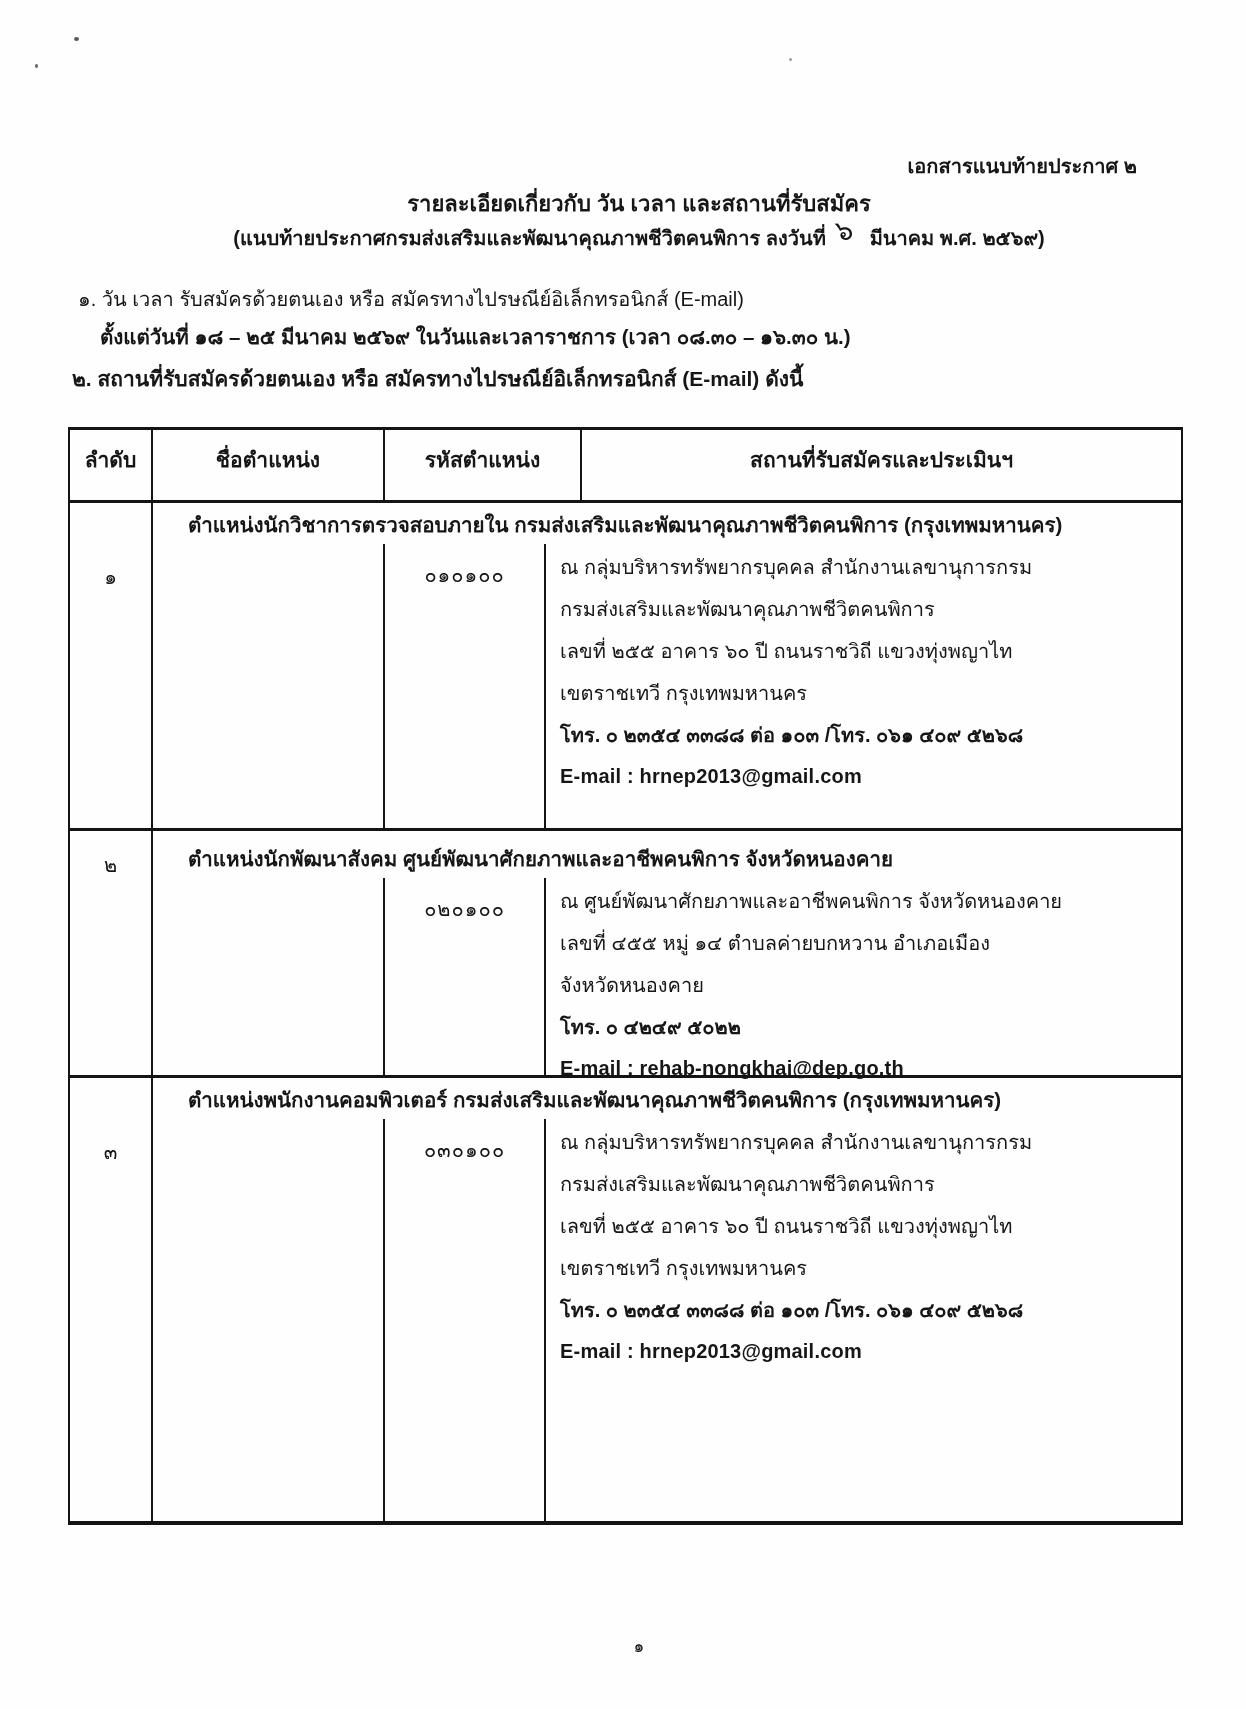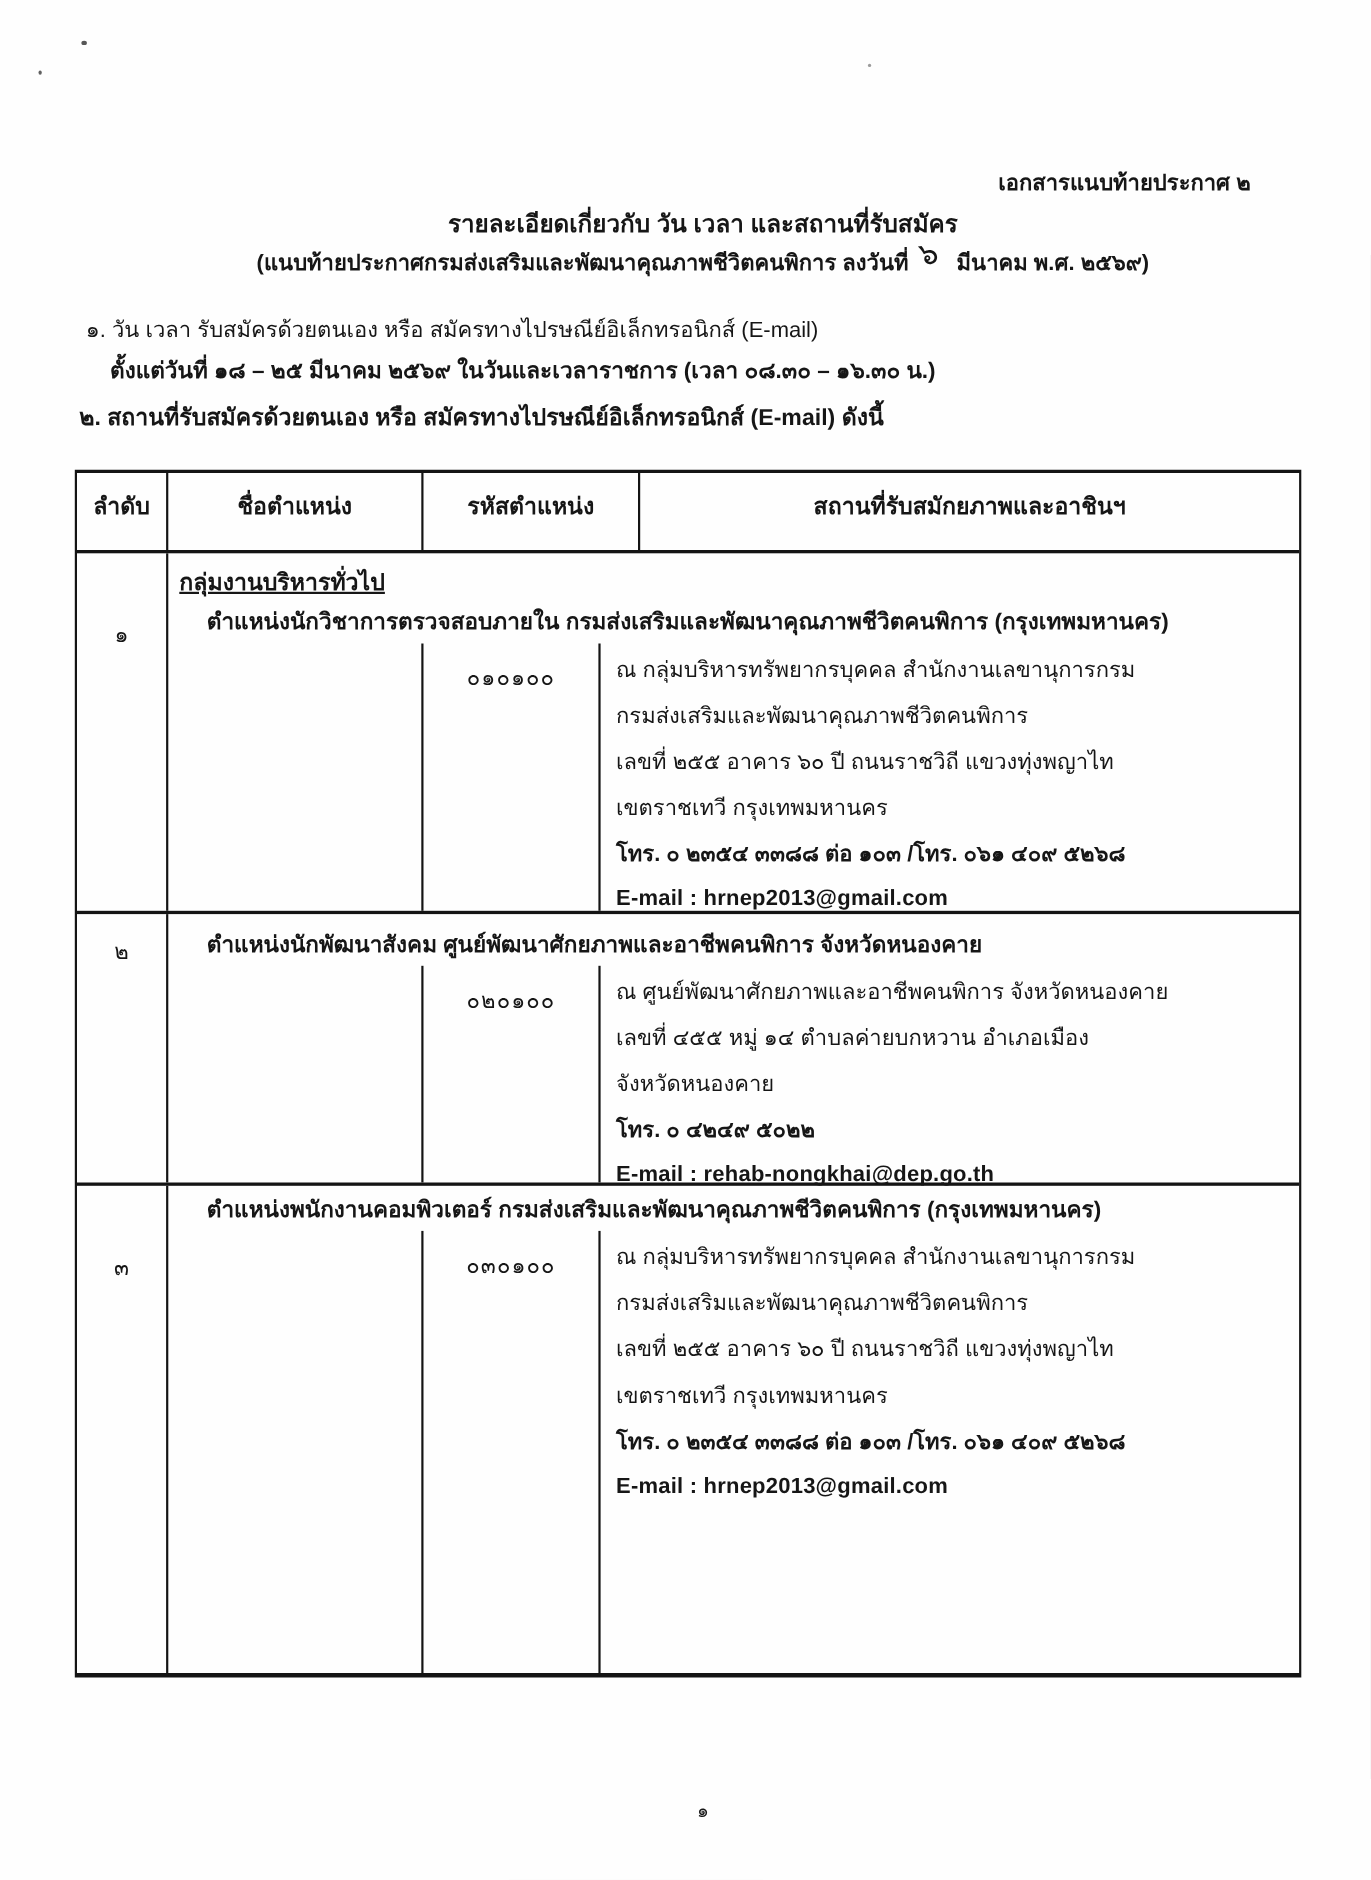--- a/index.html
+++ b/index.html
@@ -89,29 +89,28 @@
   <div class="abs intro-1">๑. วัน เวลา รับสมัครด้วยตนเอง หรือ สมัครทางไปรษณีย์อิเล็กทรอนิกส์ (E-mail)</div>
   <div class="abs intro-1d">ตั้งแต่วันที่ ๑๘  –  ๒๕ มีนาคม ๒๕๖๙ ในวันและเวลาราชการ (เวลา ๐๘.๓๐ – ๑๖.๓๐ น.)</div>
   <div class="abs intro-2">๒. สถานที่รับสมัครด้วยตนเอง หรือ สมัครทางไปรษณีย์อิเล็กทรอนิกส์ (E-mail) ดังนี้</div>
 
   <div class="tbl">
 
     <div class="thead">
       <div class="th th-no">ลำดับ</div>
       <div class="th th-pos">ชื่อตำแหน่ง</div>
       <div class="th th-code">รหัสตำแหน่ง</div>
-      <div class="th th-loc">สถานที่รับสมักยภาพและอาชินฯ</div>
+      <div class="th th-loc">สถานที่รับสมัครและประเมินฯ</div>
     </div>
 
     <div class="trow r1">
       <div class="no-col">
         <div class="no-val">๑</div>
       </div>
       <div class="rc">
-        <div class="group-line">กลุ่มงานบริหารทั่วไป</div>
         <div class="pos-line">ตำแหน่งนักวิชาการตรวจสอบภายใน กรมส่งเสริมและพัฒนาคุณภาพชีวิตคนพิการ (กรุงเทพมหานคร)</div>
         <div class="subrow">
           <div class="sp"></div>
           <div class="code-cell">๐๑๐๑๐๐</div>
           <div class="loc-cell">
             <div class="loc-line">ณ กลุ่มบริหารทรัพยากรบุคคล สำนักงานเลขานุการกรม</div>
             <div class="loc-line">กรมส่งเสริมและพัฒนาคุณภาพชีวิตคนพิการ</div>
             <div class="loc-line">เลขที่ ๒๕๕ อาคาร ๖๐ ปี ถนนราชวิถี แขวงทุ่งพญาไท</div>
             <div class="loc-line">เขตราชเทวี กรุงเทพมหานคร</div>
             <div class="loc-line phone">โทร. ๐ ๒๓๕๔ ๓๓๘๘ ต่อ ๑๐๓ /โทร. ๐๖๑ ๔๐๙ ๕๒๖๘</div>

